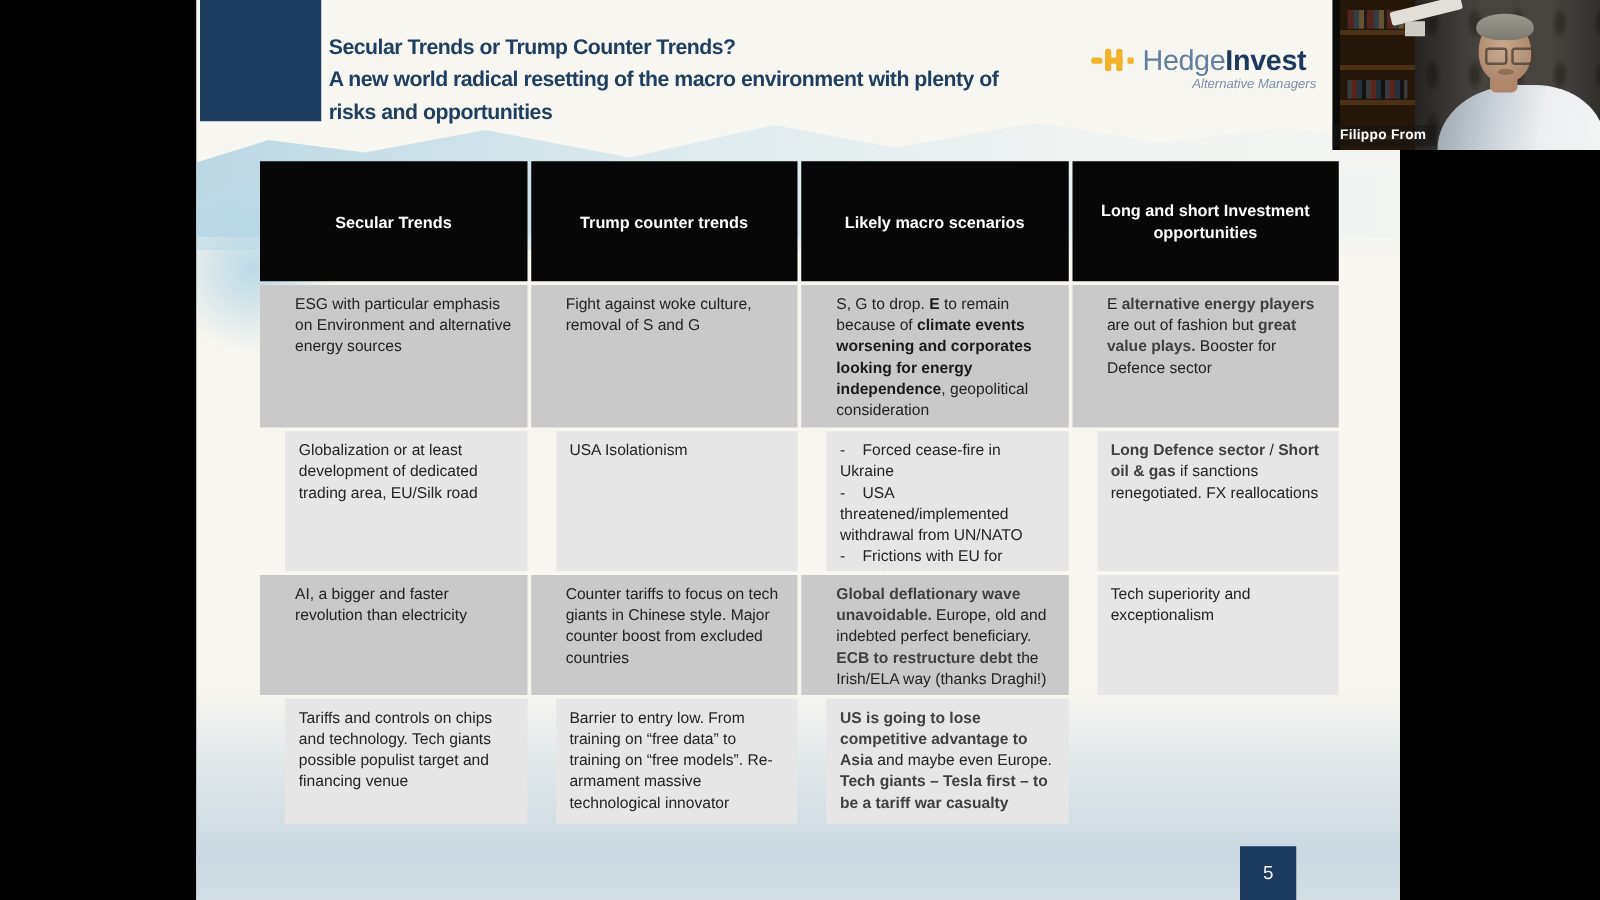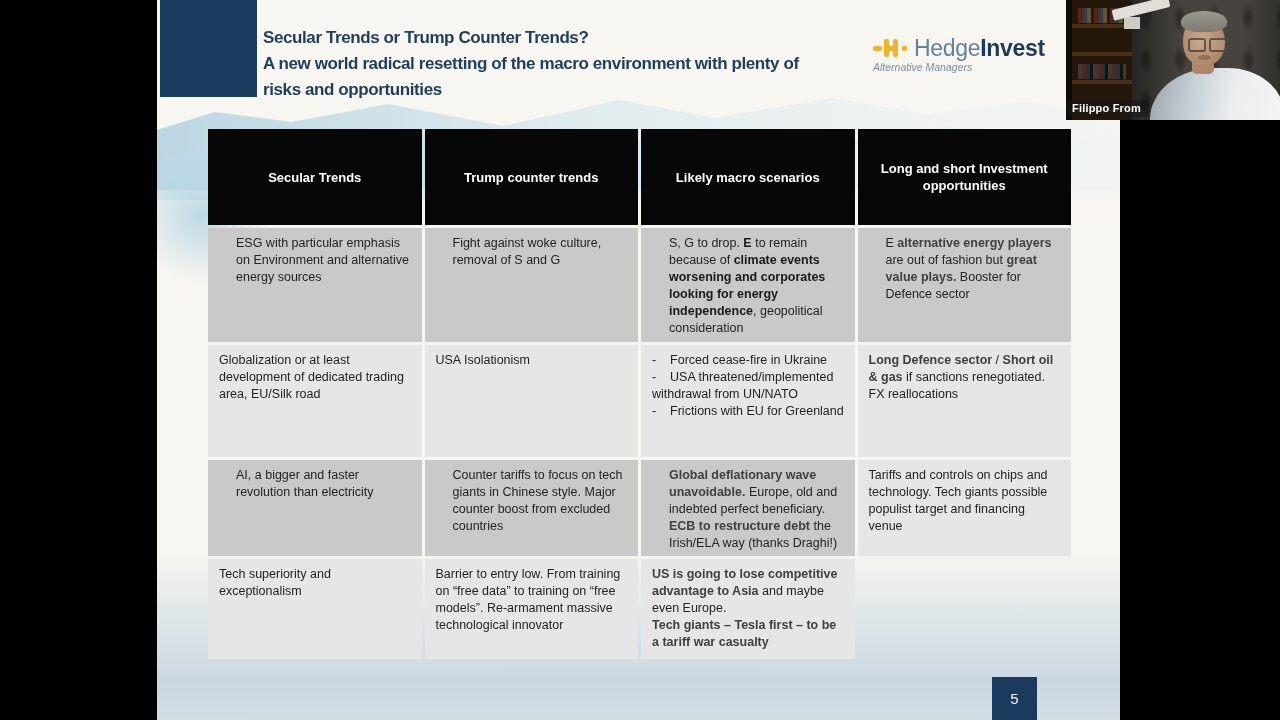--- a/index.html
+++ b/index.html
@@ -31,32 +31,32 @@
   .logo-icon{position:relative;width:36px;height:24px;margin-right:5px;}
   .logo-icon span{position:absolute;background:#f0b32a;}
   .li-dash{left:0;top:10px;width:9px;height:5px;border-radius:2px;}
   .li-bar1{left:11px;top:3px;width:5px;height:18px;border-radius:2px;}
   .li-bar2{left:20px;top:3px;width:5px;height:18px;border-radius:2px;}
   .li-cross{left:11px;top:10px;width:14px;height:5px;}
   .li-dot{left:29px;top:10px;width:5px;height:5px;border-radius:1px;}
   .logo-text{font-size:23px;letter-spacing:-0.3px;line-height:24px;}
   .lt-light{color:#64809f;font-weight:normal;}
   .lt-bold{color:#1d3a5e;font-weight:bold;}
-  .logo-tagline{margin-top:1px;font-size:10.5px;font-style:italic;color:#7b8ea6;}
+  .logo-tagline{margin-top:1px;text-align:right;font-size:10.5px;font-style:italic;color:#7b8ea6;}
 
   
   .macro-table{position:absolute;left:51px;top:129px;width:863px;
     display:grid;grid-template-columns:repeat(4,1fr);
     grid-template-rows:96px 114px 112px 96px 100px;gap:3px;}
   .th{background:#070707;color:#fff;font-size:13px;font-weight:bold;
       display:flex;align-items:center;justify-content:center;text-align:center;
       padding:0 18px;line-height:17px;}
   .td{font-size:12.5px;line-height:17px;color:#232323;padding:7px 10px 6px 11px;overflow:hidden;}
   .row-dark{background:#c9c9c9;padding-left:28px;}
-  .row-light{background:#e6e6e6;}
+  .row-light{background:#e6e6e6;margin-left:20px;}
   .seg-red{color:#404040;font-weight:bold;}
   .seg-bold{font-weight:bold;color:#1a1a1a;}
 
   .page-badge{position:absolute;left:835px;top:677px;width:45px;height:43px;background:#1c3a5e;
     color:#f2f6f8;font-size:15px;display:flex;align-items:center;justify-content:center;z-index:5;}
 
   
   .webcam{position:absolute;left:1066px;top:0;width:214px;height:120px;background:#201f1d;overflow:hidden;z-index:10;}
   .wc-wall{position:absolute;left:66px;top:0;right:0;bottom:0;background:#474440;
     background-image:radial-gradient(10px 20px at 14px 18px, #33302c 25%, rgba(51,48,44,0) 70%);
@@ -131,22 +131,22 @@
         <div class="td row-dark"><span>Fight against woke culture, removal of S and G</span></div>
         <div class="td row-dark"><span>S, G to drop. </span><span class="seg-bold">E</span><span> to remain because of </span><span class="seg-bold">climate events worsening and corporates looking for energy independence</span><span>, geopolitical consideration</span></div>
         <div class="td row-dark"><span>E </span><span class="seg-red">alternative energy players</span><span> are out of fashion but </span><span class="seg-red">great value plays.</span><span> Booster for Defence sector</span></div>
         <div class="td row-light"><span>Globalization or at least development of dedicated trading area, EU/Silk road</span></div>
         <div class="td row-light"><span>USA Isolationism</span></div>
         <div class="td row-light"><span>-&nbsp;&nbsp;&nbsp;&nbsp;Forced cease-fire in Ukraine</span><br><span>-&nbsp;&nbsp;&nbsp;&nbsp;USA threatened/implemented withdrawal from UN/NATO</span><br><span>-&nbsp;&nbsp;&nbsp;&nbsp;Frictions with EU for Greenland</span></div>
         <div class="td row-light"><span class="seg-red">Long Defence sector</span><span> / </span><span class="seg-red">Short oil &amp; gas</span><span> if sanctions renegotiated. FX reallocations</span></div>
         <div class="td row-dark"><span>AI, a bigger and faster revolution than electricity</span></div>
         <div class="td row-dark"><span>Counter tariffs to focus on tech giants in Chinese style. Major counter boost from excluded countries</span></div>
         <div class="td row-dark"><span class="seg-red">Global deflationary wave unavoidable.</span><span> Europe, old and indebted perfect beneficiary. </span><span class="seg-red">ECB to restructure debt</span><span> the Irish/ELA way (thanks Draghi!)</span></div>
+        <div class="td row-light"><span>Tech superiority and exceptionalism</span></div>
         <div class="td row-light"><span>Tariffs and controls on chips and technology. Tech giants possible populist target and financing venue</span></div>
-        <div class="td row-light"><span>Tech superiority and exceptionalism</span></div>
         <div class="td row-light"><span>Barrier to entry low. From training on “free data” to training on “free models”. Re-armament massive technological innovator</span></div>
         <div class="td row-light"><span class="seg-red">US is going to lose competitive advantage to Asia</span><span> and maybe even Europe.</span><br><span class="seg-red">Tech giants – Tesla first – to be a tariff war casualty</span></div>
       </div>
 
     <div class="page-badge">
         <span>5</span>
       </div>
   </div>
 
   <div class="webcam">

